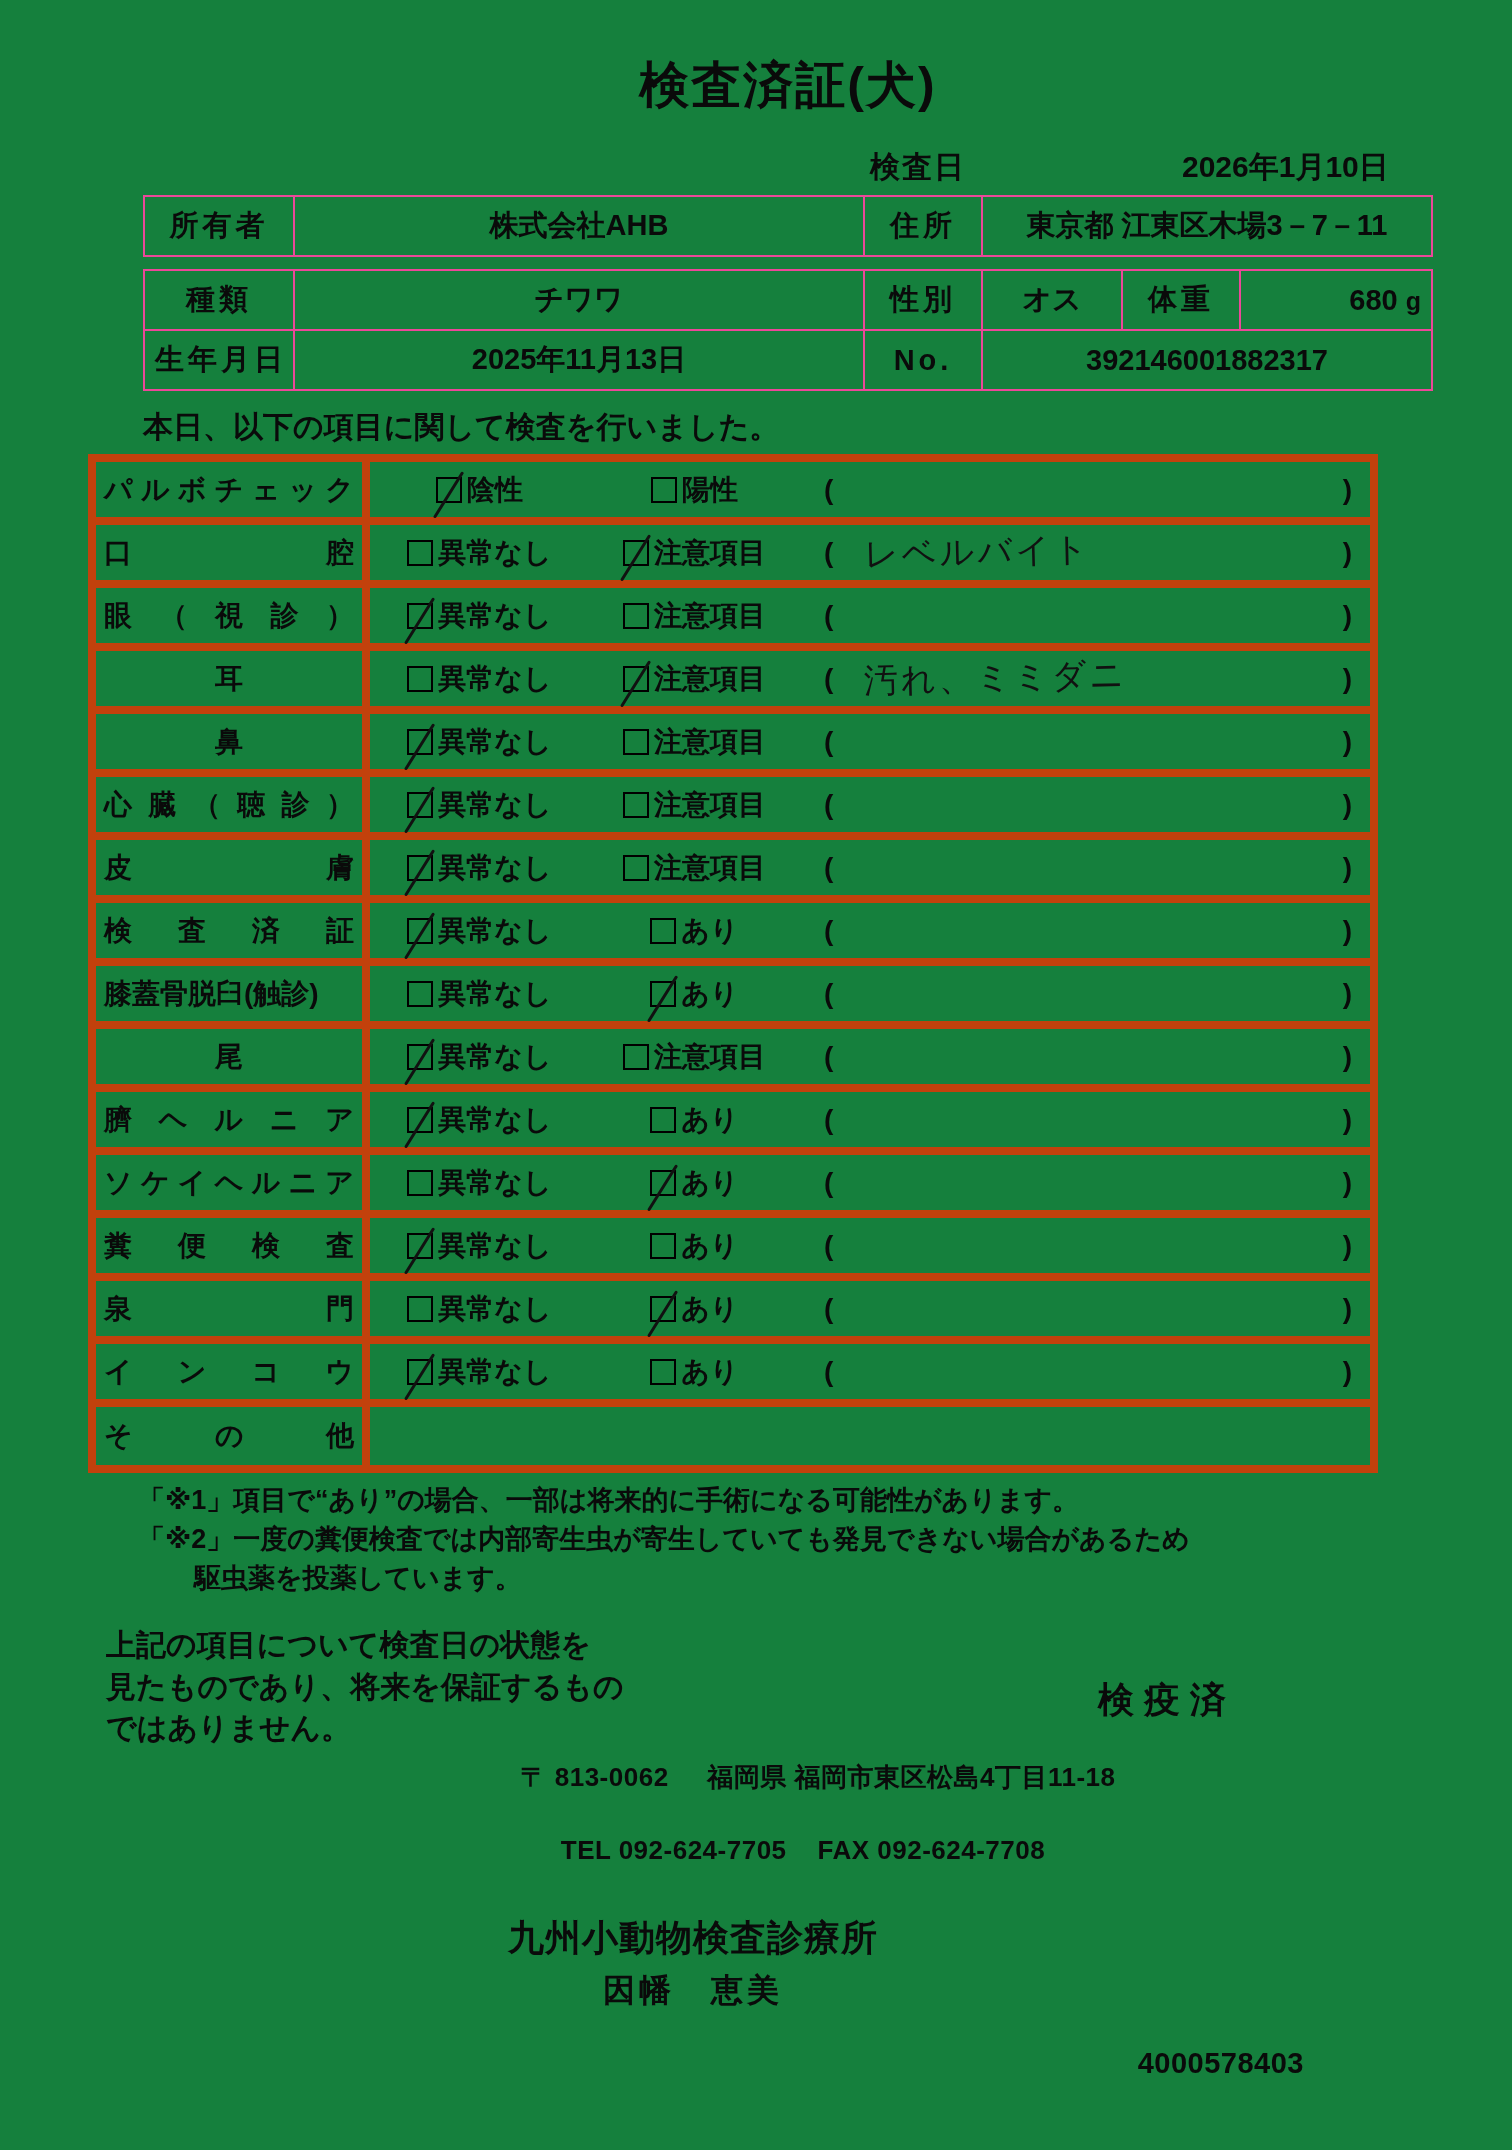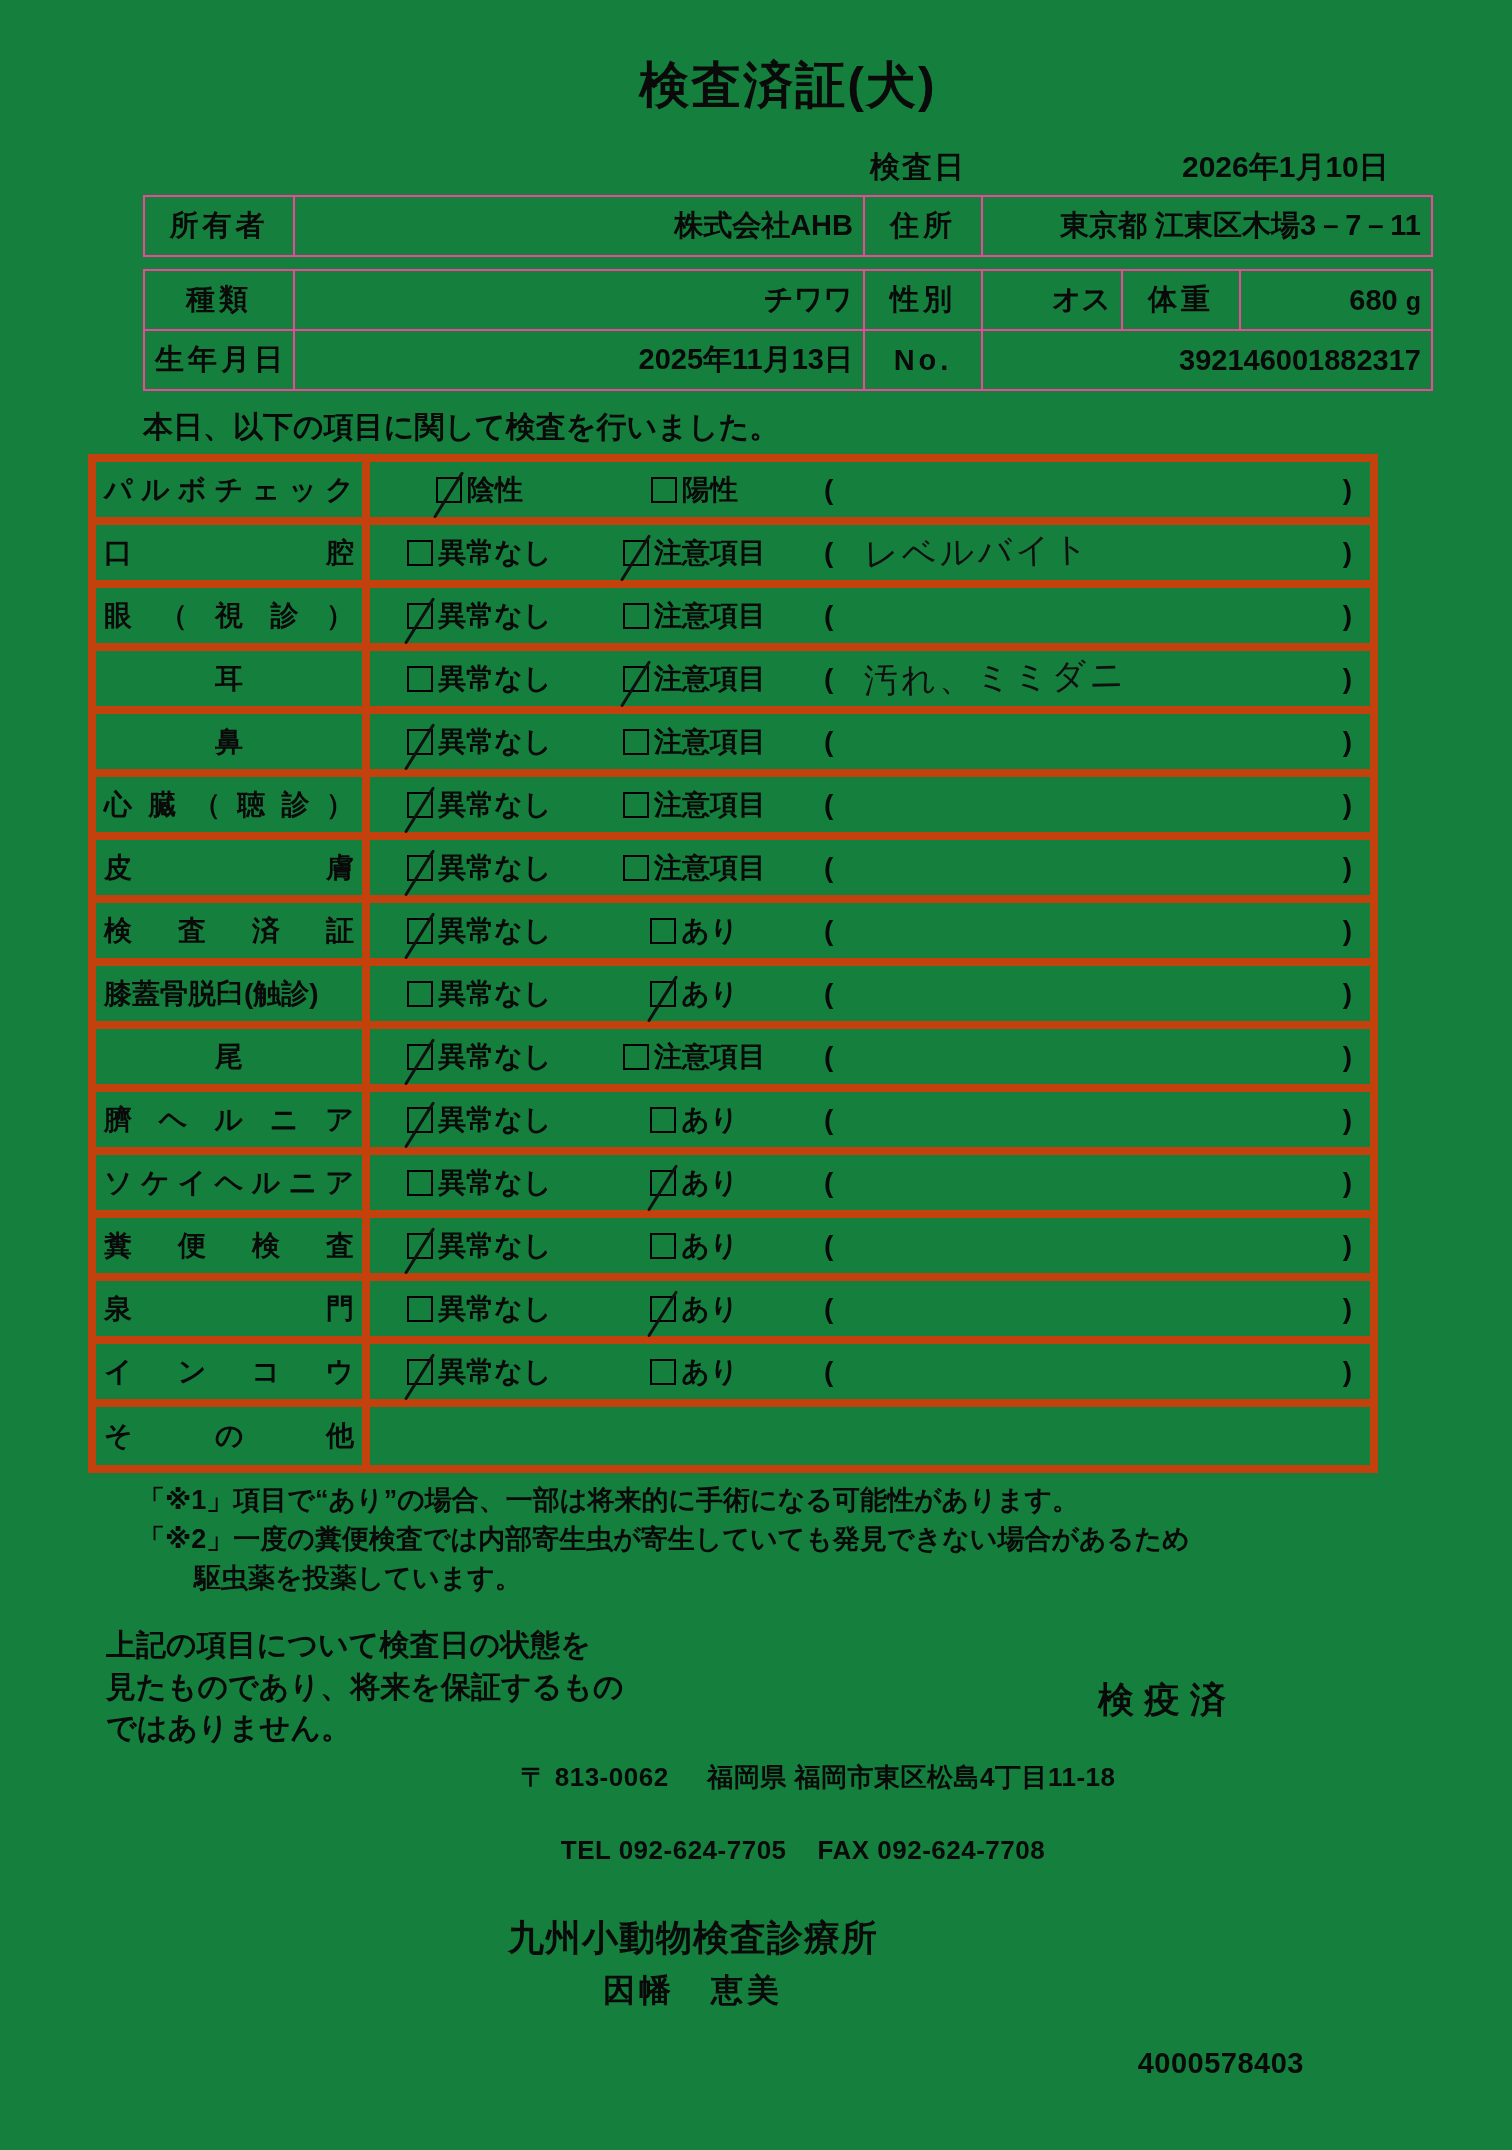--- a/index.html
+++ b/index.html
@@ -52,21 +52,21 @@
     font-weight:bold;
     padding:0 10px;
     vertical-align:middle;
     white-space:nowrap;
     overflow:hidden;
   }
   .lab{
     text-align:center;
     letter-spacing:4px;
   }
-  .val-cell{text-align:right;}
+  .val-cell{text-align:center;}
   .wt-cell{text-align:right;padding-right:28px;}
   .wt-cell .unit{font-weight:bold;font-size:25px;padding-left:8px;}
 
   
   .intro{
     width:1290px;margin:16px auto 6px auto;
     font-size:30px;font-weight:bold;letter-spacing:0px;
   }
 
   

